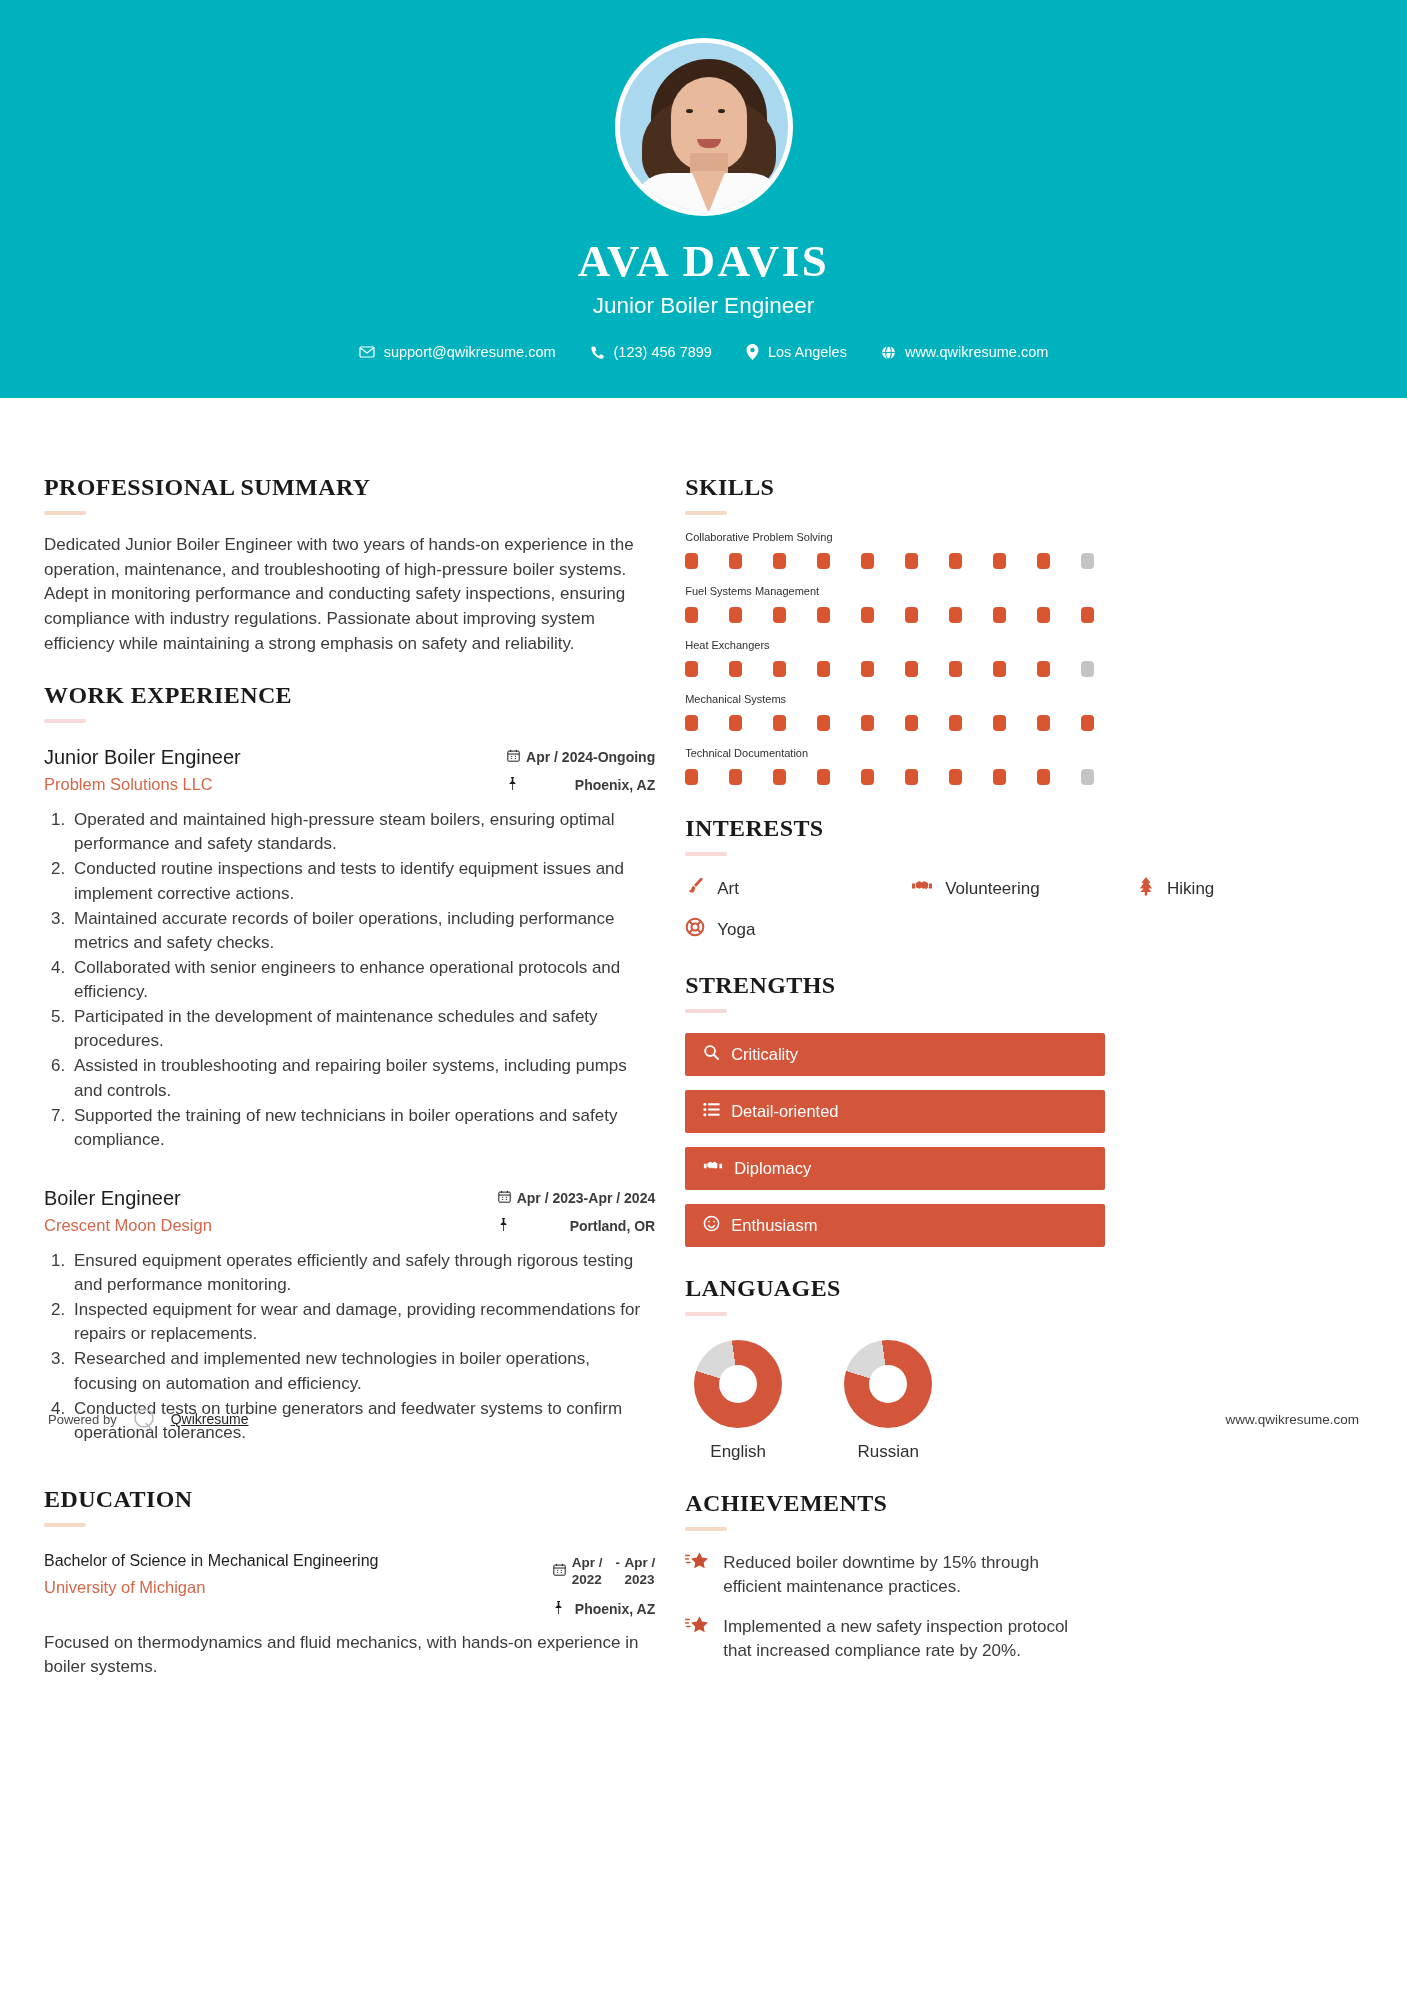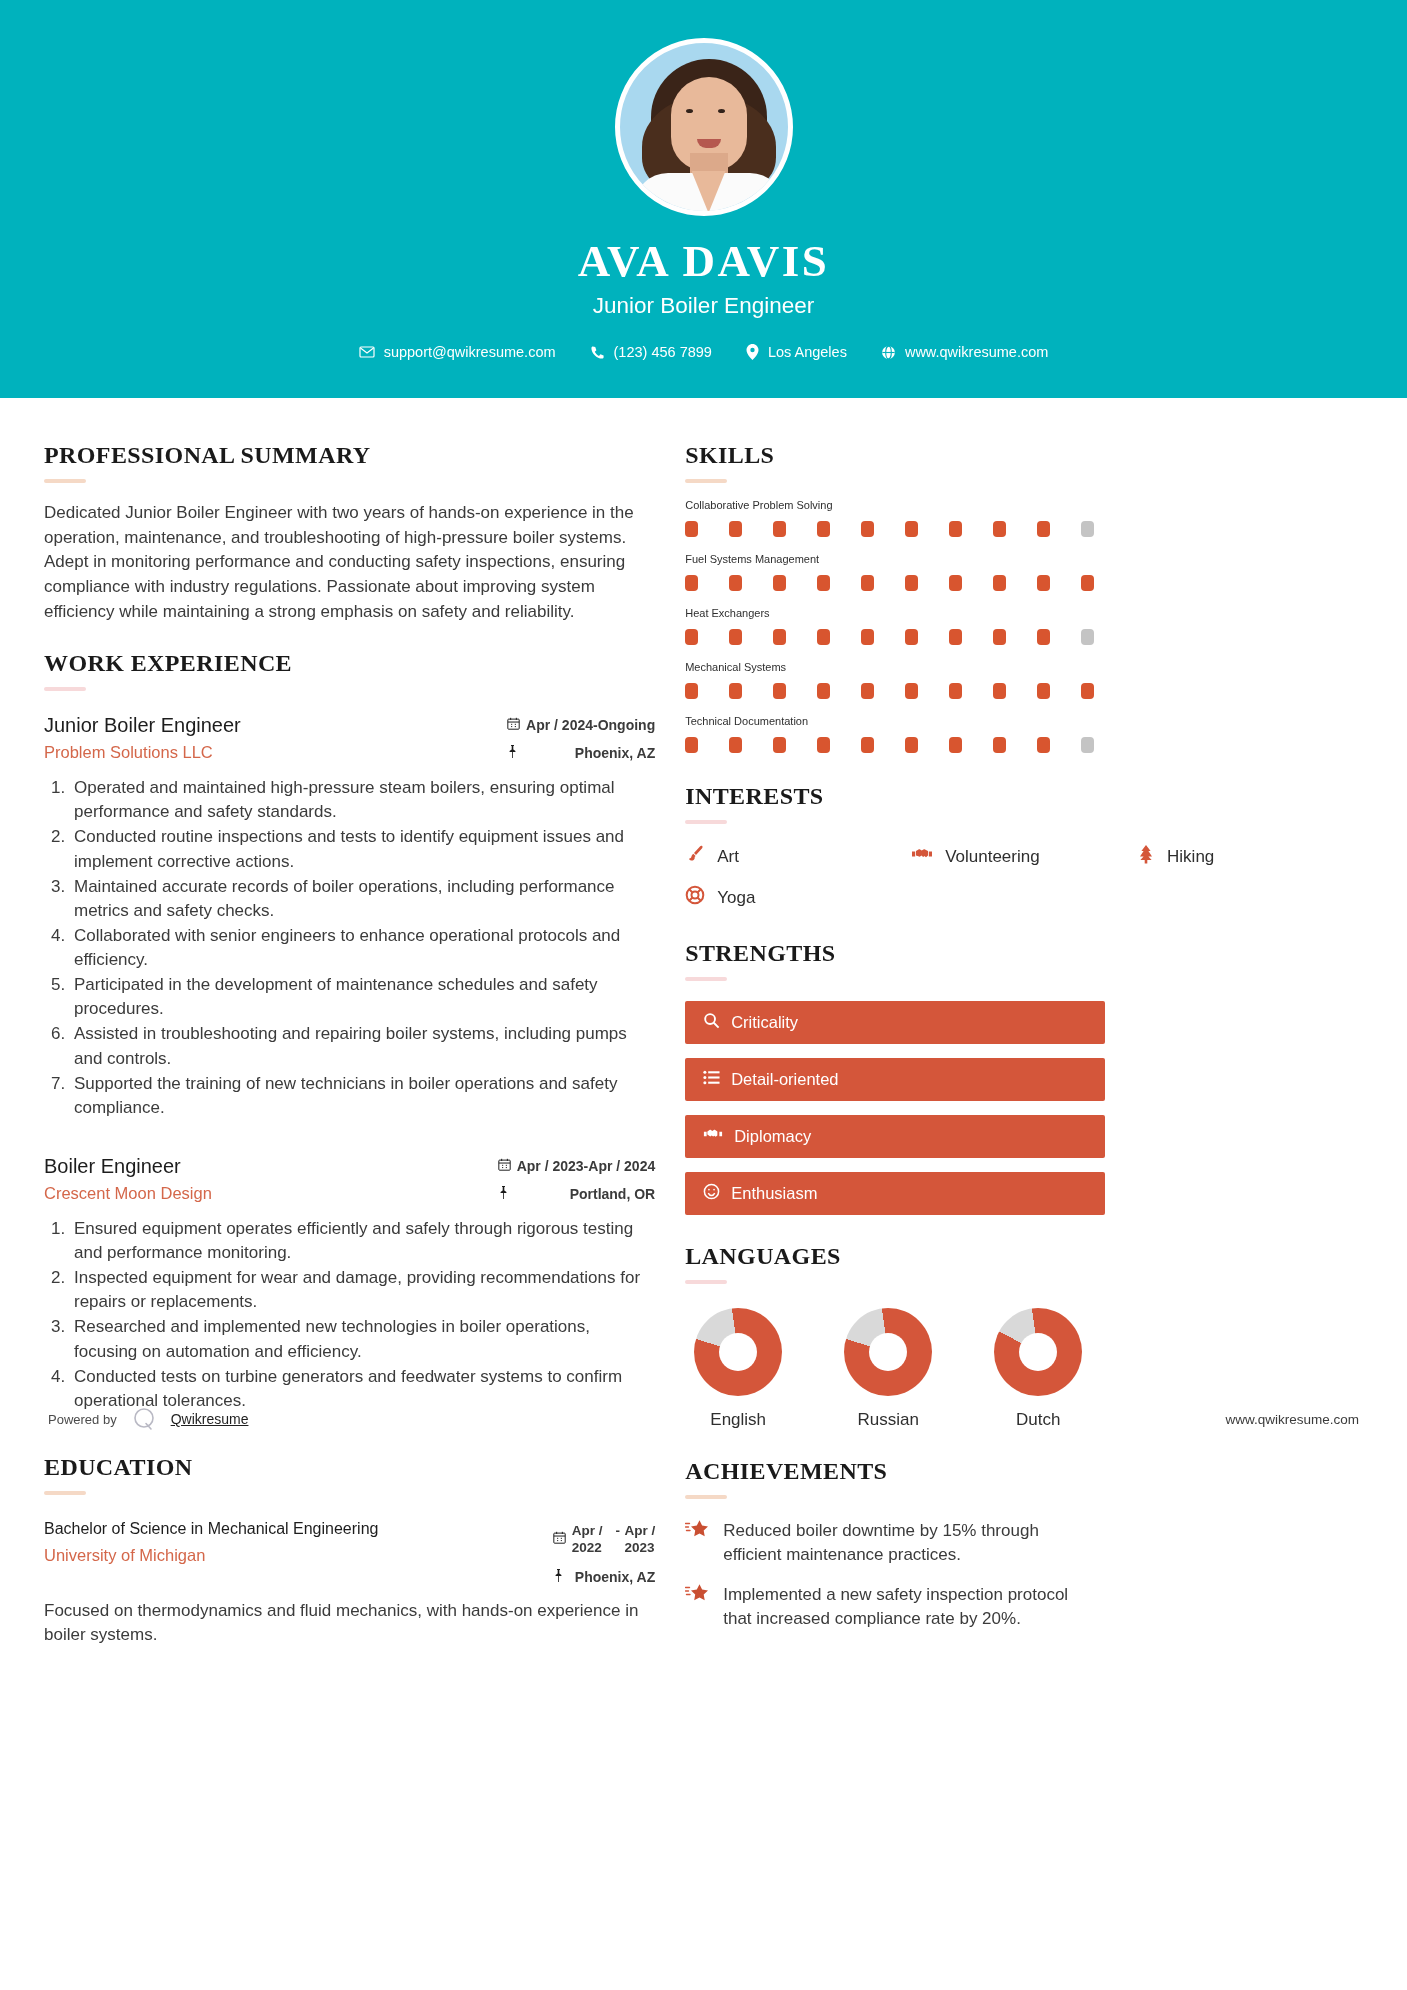--- a/index.html
+++ b/index.html
@@ -81,21 +81,21 @@
     justify-content: center;
     align-items: center;
     gap: 0px;
     font-size: 14.5px;
     color: #ffffff;
   }
   .contact-item { display:flex; align-items:center; gap:9px; padding: 0 17px; }
   .contact-item svg { display:block; }
 
   
-  .content { display: flex; padding: 4px; }
+  .content { display: flex; padding: 4px; margin-top: 32px; }
   .left-col  { width: 655px; padding: 40px 0 0 40px; }
   .right-col { width: 752px; padding: 40px 40px 0 30px; }
 
   .sec-head {
     font-family: "Liberation Serif", serif;
     font-weight: bold;
     font-size: 24px;
     letter-spacing: 0.4px;
     color: #1a1a1a;
     text-transform: uppercase;
@@ -574,24 +574,20 @@
         <div class="sec-rule pink"></div>
 
         <div class="langs">
           <div class="lang">
             <div class="donut" style="background: conic-gradient(from -8deg, rgb(212, 86, 58) 0deg, rgb(212, 86, 58) 295.2deg, rgb(217, 217, 217) 295.2deg, rgb(217, 217, 217) 360deg);"></div>
             <div class="lang-name">English</div>
           </div>
           <div class="lang">
             <div class="donut" style="background: conic-gradient(from -8deg, rgb(212, 86, 58) 0deg, rgb(212, 86, 58) 295.2deg, rgb(217, 217, 217) 295.2deg, rgb(217, 217, 217) 360deg);"></div>
             <div class="lang-name">Russian</div>
-          </div>
-          <div class="lang">
-            <div class="donut" style="background: conic-gradient(from -8deg, rgb(212, 86, 58) 0deg, rgb(212, 86, 58) 306deg, rgb(217, 217, 217) 306deg, rgb(217, 217, 217) 360deg);"></div>
-            <div class="lang-name">Dutch</div>
           </div>
         </div>
       </div>
 
       <div style="height:28px;"></div>
 
       <div>
         <div class="sec-head">ACHIEVEMENTS</div>
         <div class="sec-rule"></div>
 

